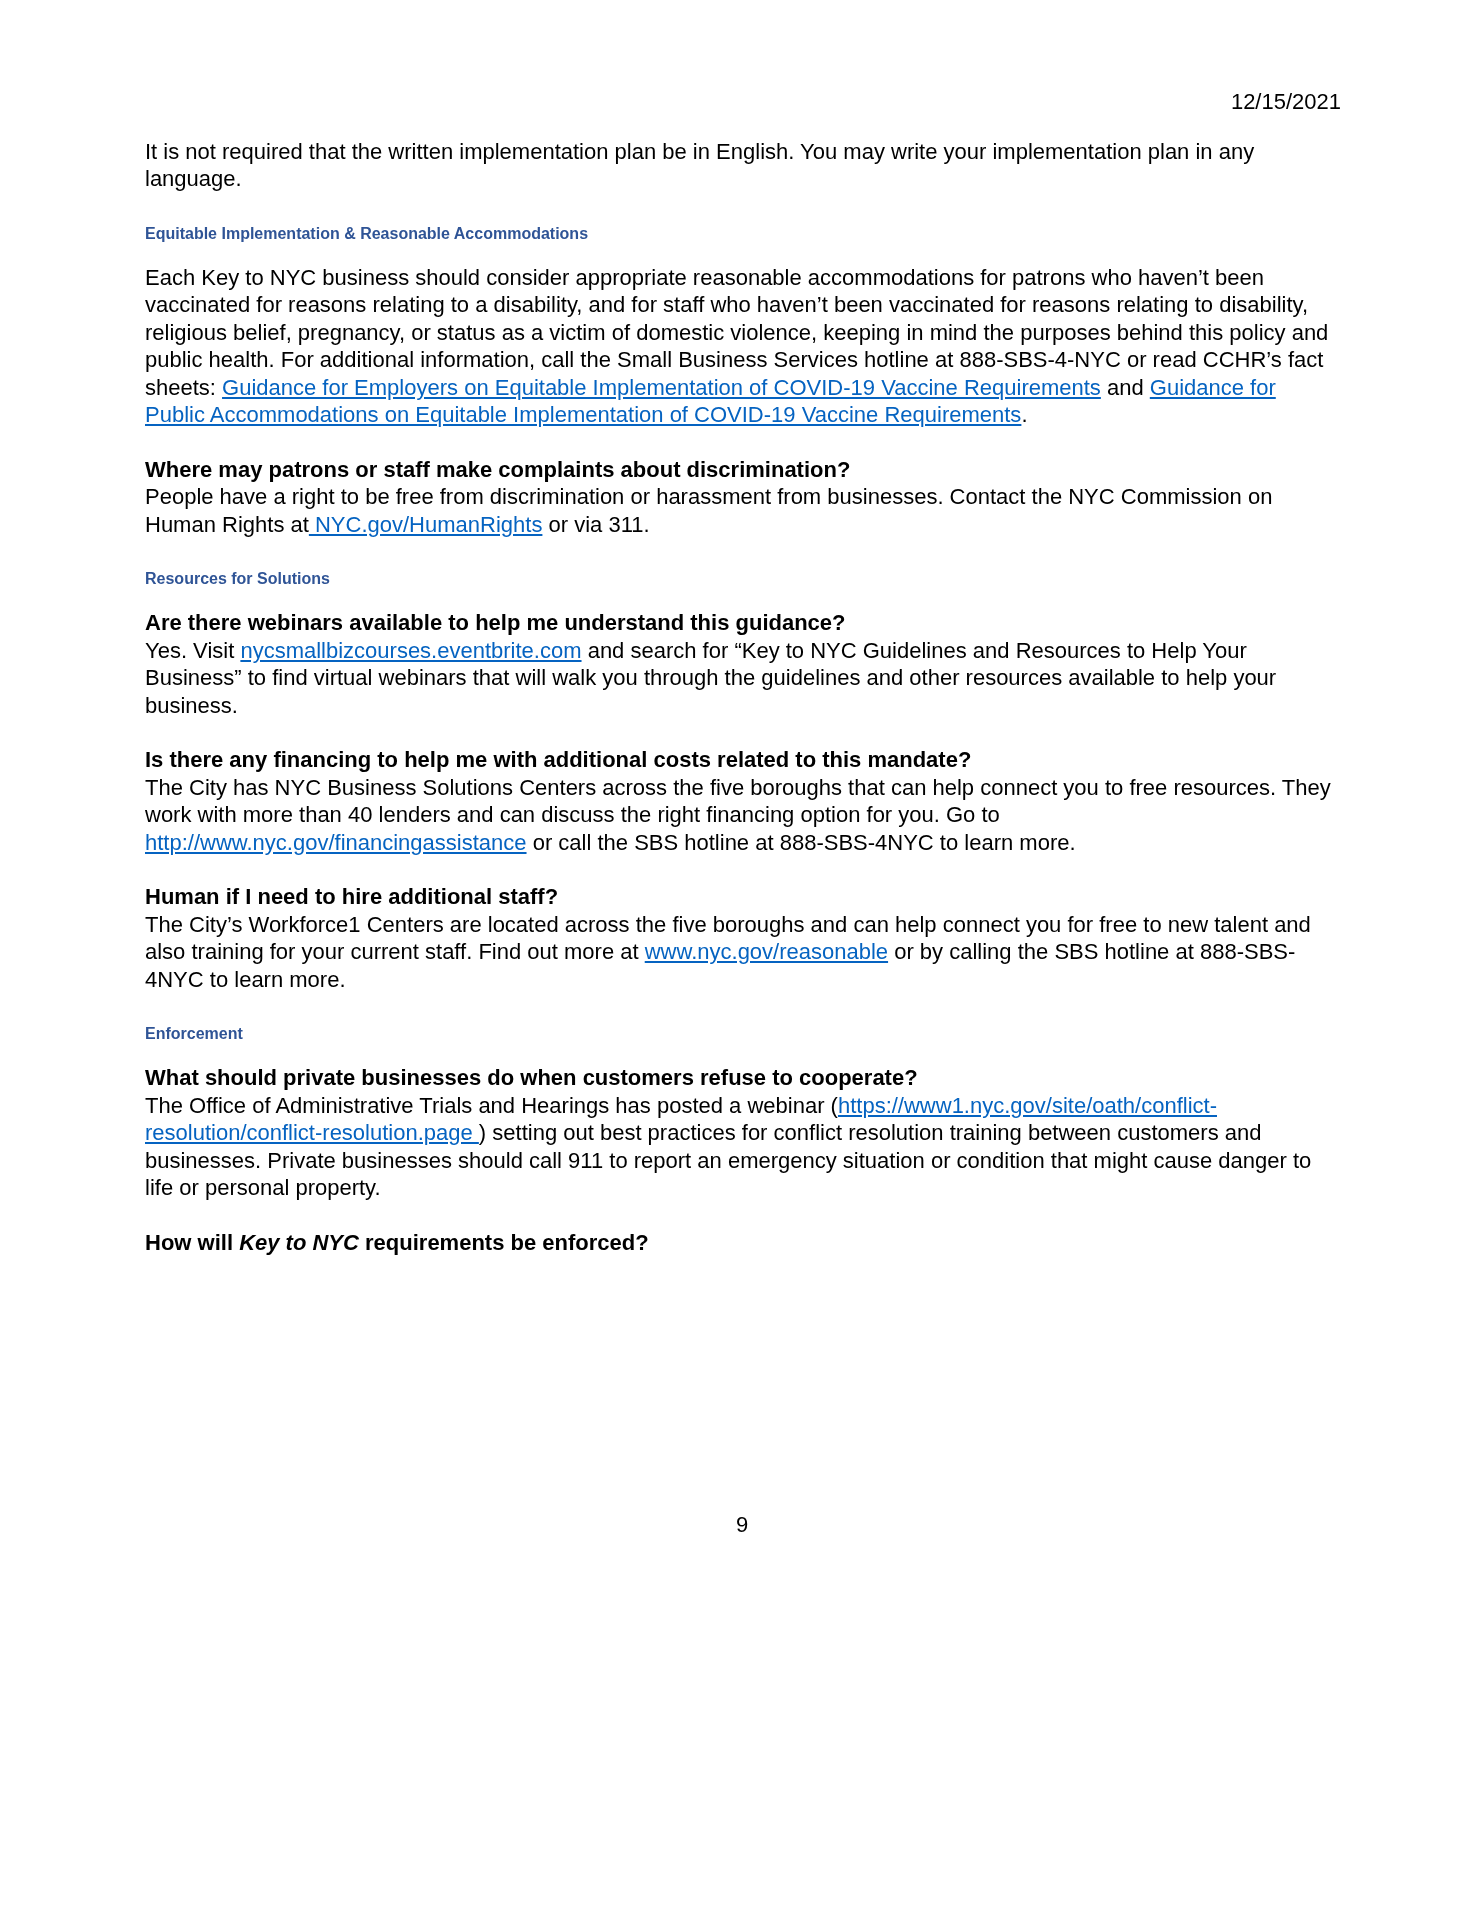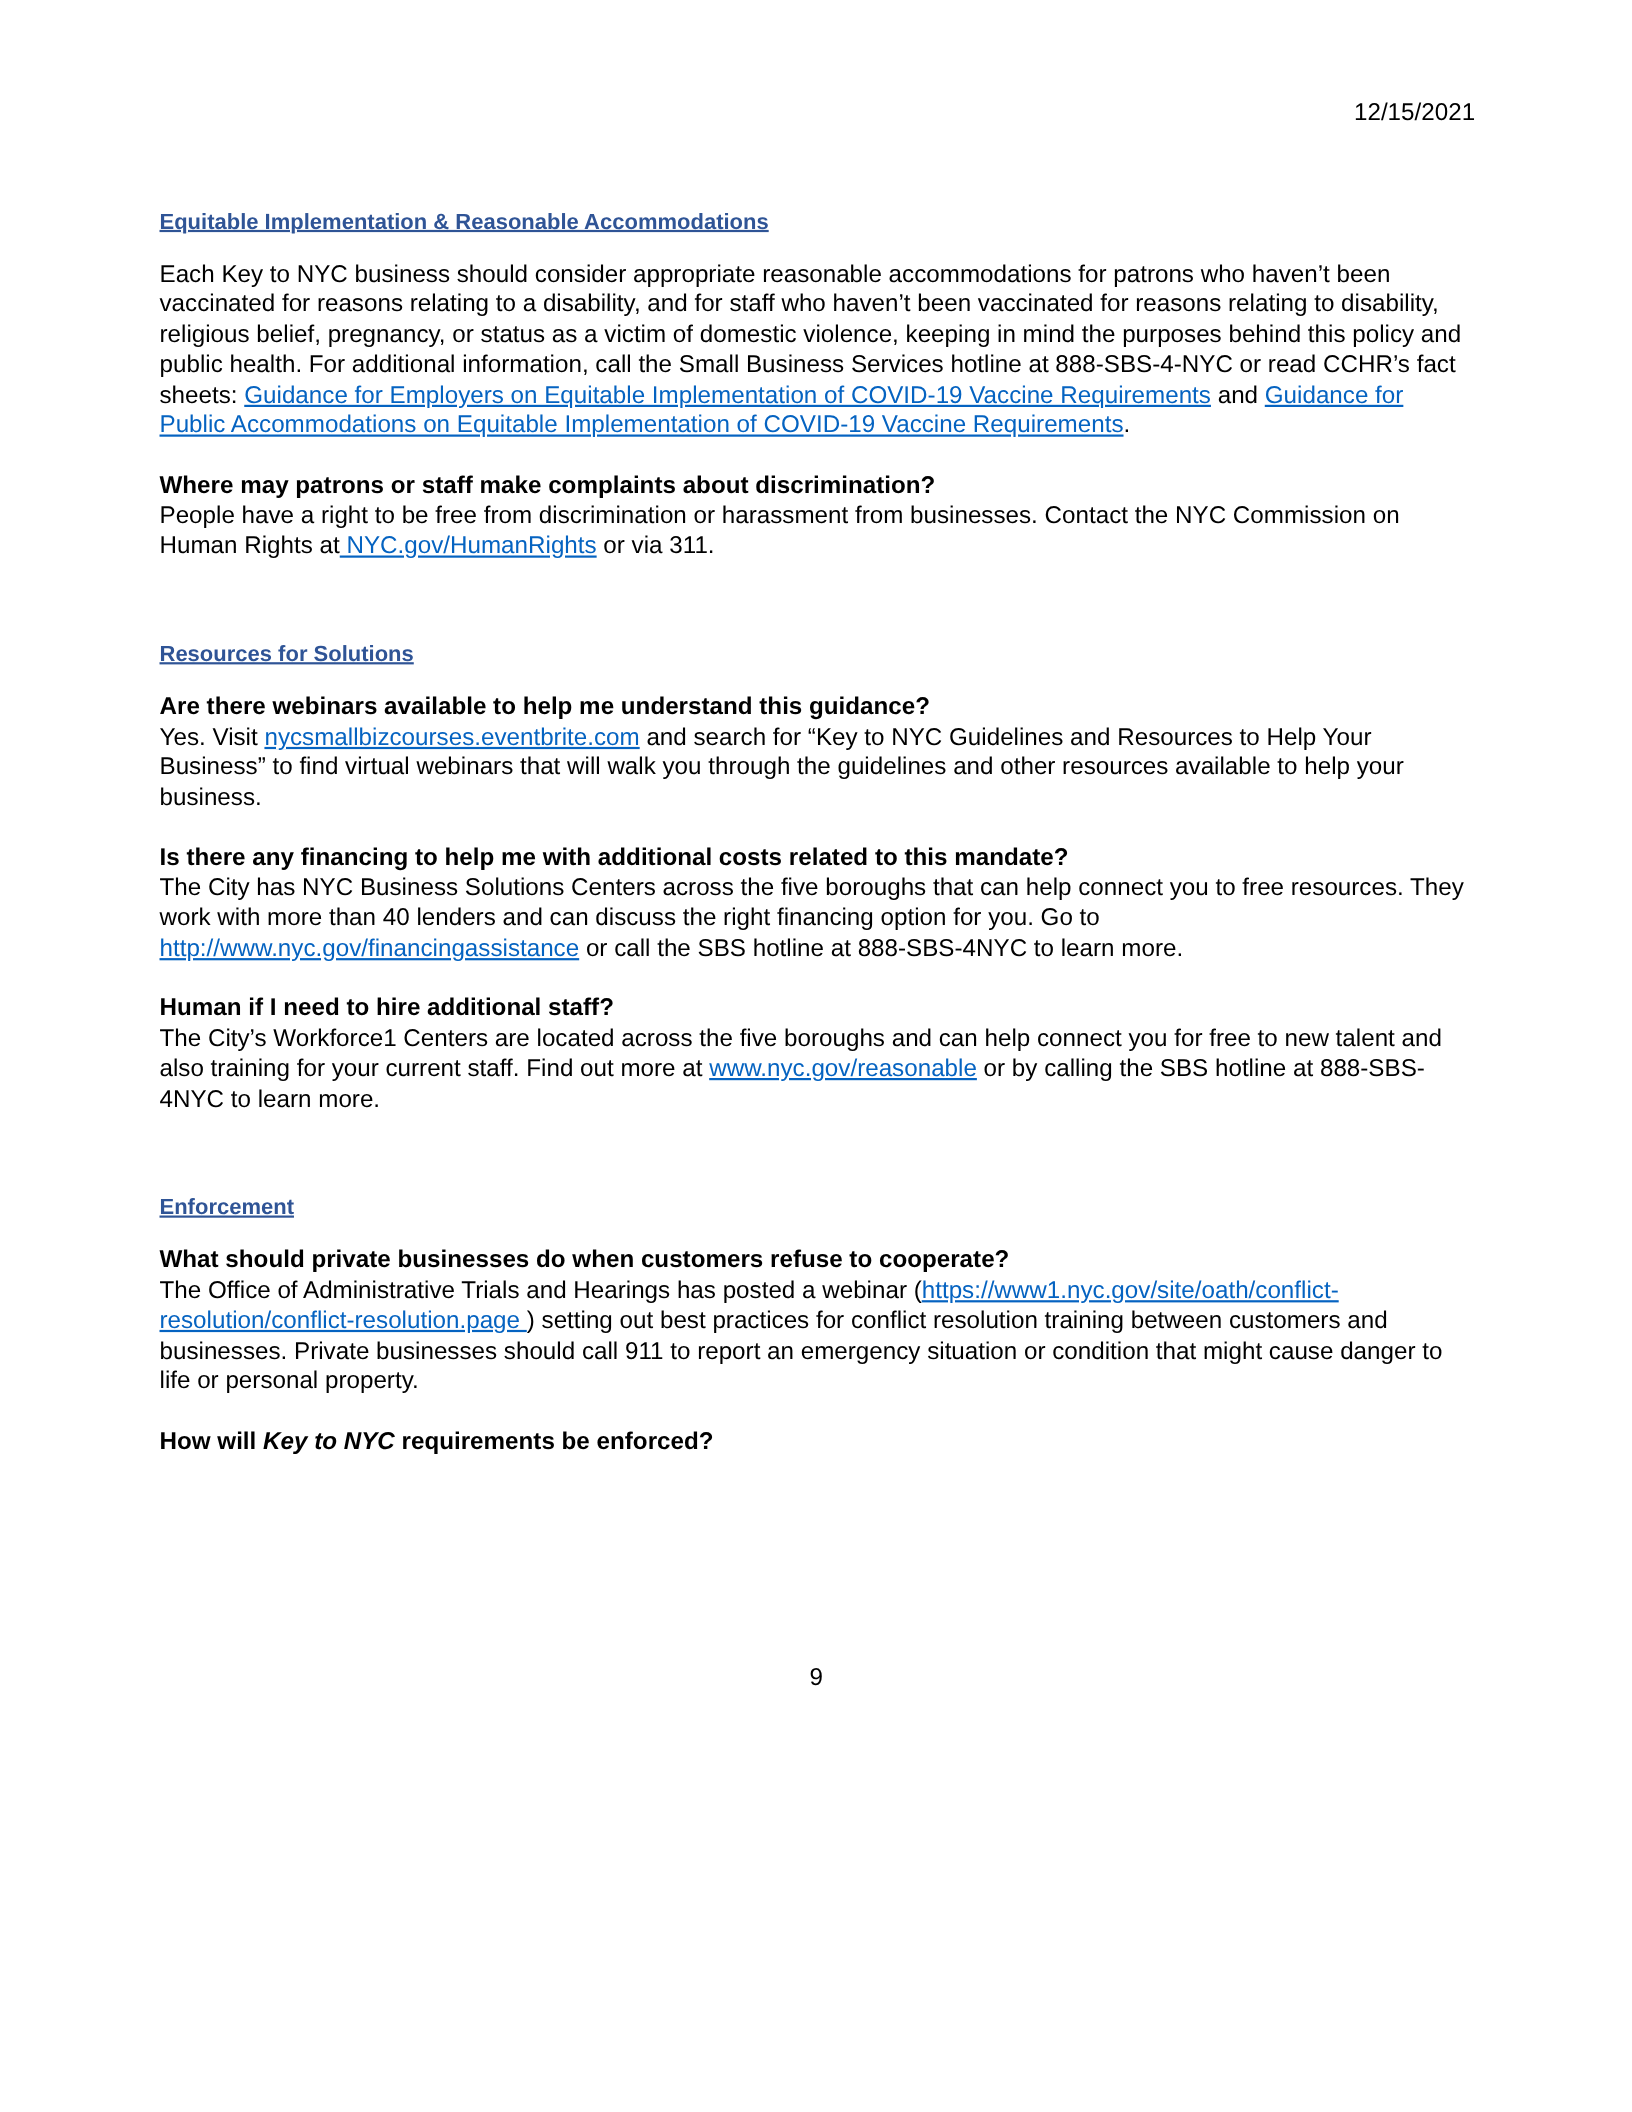--- a/index.html
+++ b/index.html
@@ -19,25 +19,24 @@
     font-size: 22px;
     line-height: 1.25; 
   }
   .date {
     text-align: right;
     margin: 0 0 22px 0;
   }
   p { margin: 0; }
   .intro { margin: 0 0 27px 0; }
   .section-heading {
-    margin: 74px 0 20px 0;
-    font-size: 20px;
+    margin: 31px 0 20px 0;
+    font-size: 16px;
     font-weight: bold;
     color: var(--heading, #2F5496);
-    text-decoration: underline;
     line-height: 1.25;
   }
   .qa { margin: 0 0 27px 0; }
   .question { font-weight: bold; }
   .question em { font-style: italic; }
   .doc-link {
     color: var(--link, #0563C1);
     cursor: pointer;
   }
   .page-number {
@@ -48,20 +47,21 @@
     text-align: center;
   }
 </style>
 </head>
 <body>
 
 <div class="page">
 
   <div class="date">12/15/2021</div>
 
+  <p class="intro">It is not required that the written implementation plan be in English. You may write your implementation plan in any language.</p>
 
   <h2 class="section-heading">Equitable Implementation &amp; Reasonable Accommodations</h2>
 
   <div class="qa">
     <p class="answer"><span>Each Key to NYC business should consider appropriate reasonable accommodations for patrons who haven’t been vaccinated for reasons relating to a disability, and for staff who haven’t been vaccinated for reasons relating to disability, religious belief, pregnancy, or status as a victim of domestic violence, keeping in mind the purposes behind this policy and public health. For additional information, call the Small Business Services hotline at 888-SBS-4-NYC or read CCHR’s fact sheets: </span><a href="#" class="doc-link">Guidance for Employers on Equitable Implementation of COVID-19 Vaccine Requirements</a><span> and </span><a href="#" class="doc-link">Guidance for Public Accommodations on Equitable Implementation of COVID-19 Vaccine Requirements</a><span>.</span></p>
   </div>
 
   <div class="qa">
     <p class="question">Where may patrons or staff make complaints about discrimination?</p>
     <p class="answer"><span>People have a right to be free from discrimination or harassment from businesses. Contact the NYC Commission on Human Rights at</span><a href="#" class="doc-link"> NYC.gov/HumanRights</a><span> or via 311.</span></p>

